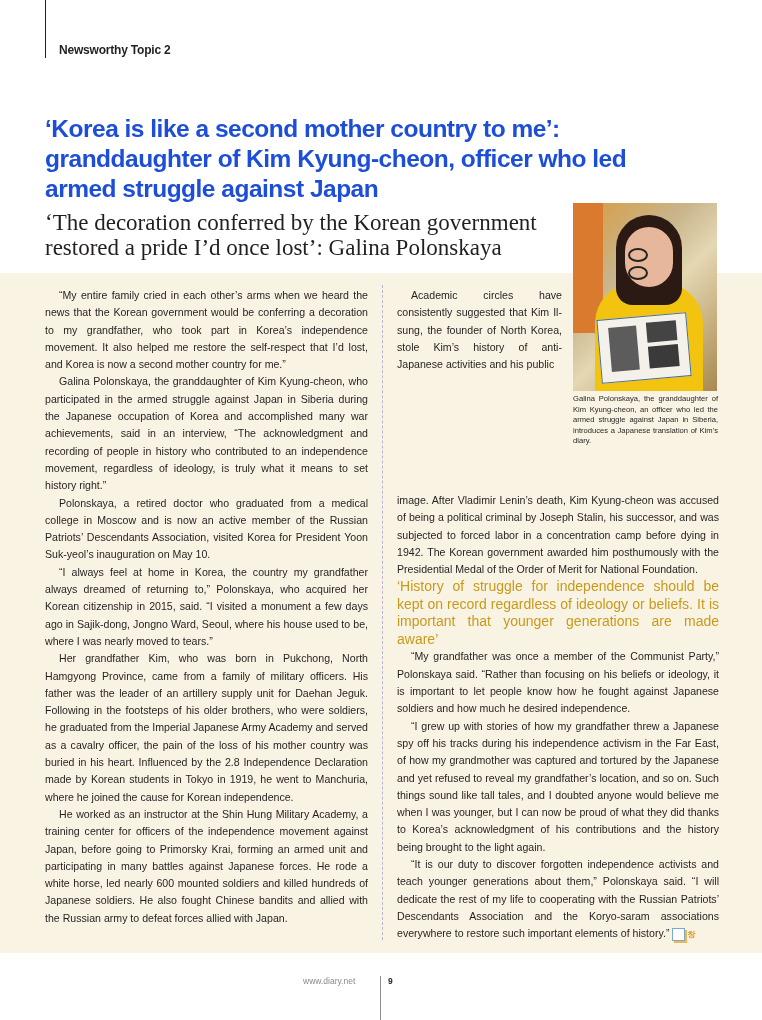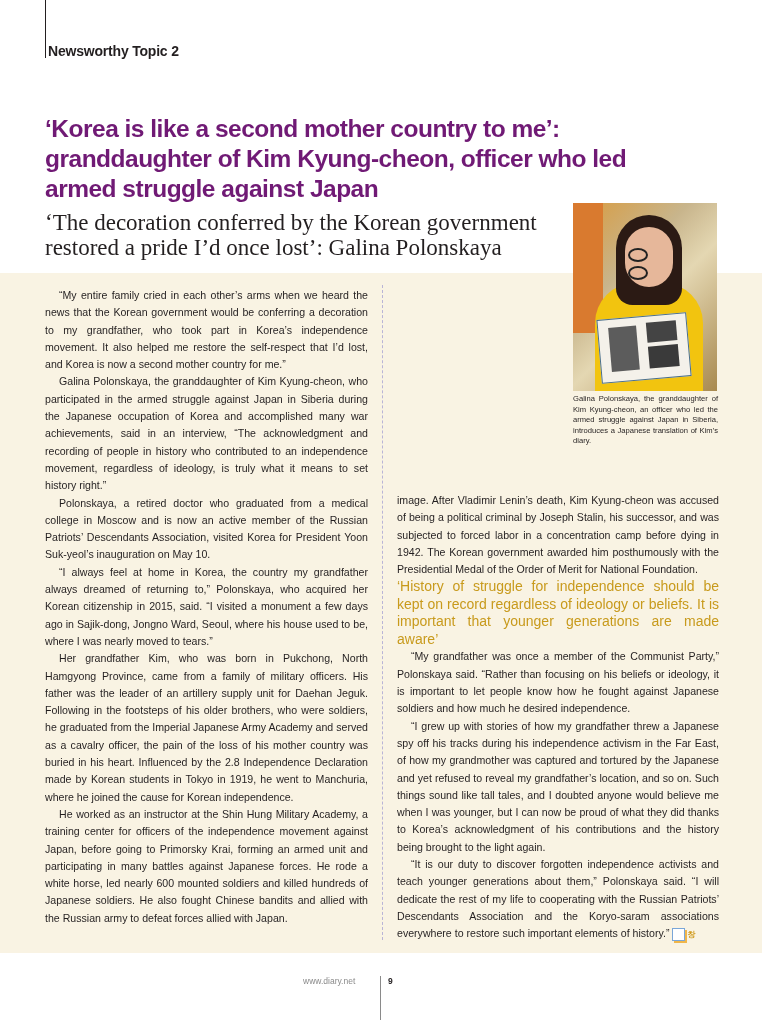--- a/index.html
+++ b/index.html
@@ -1,21 +1,21 @@
 <!DOCTYPE html>
 <html><head>
 <meta charset="utf-8">
 <style>
   html, body { margin:0; padding:0; }
   body { width:762px; height:1020px; position:relative; background:#ffffff; overflow:hidden;
          font-family:"Liberation Sans", sans-serif; color:#231f20; }
   .top-rule { position:absolute; left:45px; top:0; width:1px; height:58px; background:#231f20; }
-  .section-label { position:absolute; left:48px; top:43px; font-size:14px; font-weight:bold; letter-spacing:-0.2px; }
+  .section-label { position:absolute; left:59px; top:43px; font-size:12px; font-weight:bold; letter-spacing:-0.2px; }
   .headline { position:absolute; left:45px; top:114px; width:640px; font-size:24.5px; line-height:30px;
-              font-weight:bold; color:#701a75; letter-spacing:-0.5px; margin:0; }
+              font-weight:bold; color:#1d4ed8; letter-spacing:-0.5px; margin:0; }
   .subhead { position:absolute; left:45px; top:210px; width:520px; font-family:"Liberation Serif", "DejaVu Serif", serif;
              font-size:23px; line-height:25px; color:#231f20; margin:0; }
   .beige { position:absolute; left:0; top:273px; width:762px; height:680px; background:#f9f3e3; }
   .col { position:absolute; font-size:10.6px; line-height:17.3px; color:#231f20; }
   .col p { margin:0; text-indent:14px; text-align:justify; }
   .col1 { left:45px; top:287px; width:323px; }
   .divider { position:absolute; left:382px; top:285px; width:0; height:655px; border-left:1.5px dashed #b9b4d6; }
   .col2-top { left:397px; top:287px; width:165px; }
   .col2 { left:397px; top:492px; width:322px; }
   .subheading { font-weight:normal; color:#c89a1c; font-size:14px; line-height:17.5px; margin:14px 0 0 0; text-indent:0 !important; }
@@ -54,20 +54,21 @@
   <p>Galina Polonskaya, the granddaughter of Kim Kyung-cheon, who participated in the armed struggle against Japan in Siberia during the Japanese occupation of Korea and accomplished many war achievements, said in an interview, “The acknowledgment and recording of people in history who contributed to an independence movement, regardless of ideology, is truly what it means to set history right.”</p>
   <p>Polonskaya, a retired doctor who graduated from a medical college in Moscow and is now an active member of the Russian Patriots’ Descendants Association, visited Korea for President Yoon Suk-yeol’s inauguration on May 10.</p>
   <p>“I always feel at home in Korea, the country my grandfather always dreamed of returning to,” Polonskaya, who acquired her Korean citizenship in 2015, said. “I visited a monument a few days ago in Sajik-dong, Jongno Ward, Seoul, where his house used to be, where I was nearly moved to tears.”</p>
   <p>Her grandfather Kim, who was born in Pukchong, North Hamgyong Province, came from a family of military officers. His father was the leader of an artillery supply unit for Daehan Jeguk. Following in the footsteps of his older brothers, who were soldiers, he graduated from the Imperial Japanese Army Academy and served as a cavalry officer, the pain of the loss of his mother country was buried in his heart. Influenced by the 2.8 Independence Declaration made by Korean students in Tokyo in 1919, he went to Manchuria, where he joined the cause for Korean independence.</p>
   <p>He worked as an instructor at the Shin Hung Military Academy, a training center for officers of the independence movement against Japan, before going to Primorsky Krai, forming an armed unit and participating in many battles against Japanese forces. He rode a white horse, led nearly 600 mounted soldiers and killed hundreds of Japanese soldiers. He also fought Chinese bandits and allied with the Russian army to defeat forces allied with Japan.</p>
 </div>
 
 <div class="divider"></div>
 
 <div class="col col2-top">
+  <p>Academic circles have consistently suggested that Kim Il-sung, the founder of North Korea, stole Kim’s history of anti-Japanese activities and his public</p>
 </div>
 
 <div class="col col2">
   <p style="text-indent:0">image. After Vladimir Lenin’s death, Kim Kyung-cheon was accused of being a political criminal by Joseph Stalin, his successor, and was subjected to forced labor in a concentration camp before dying in 1942. The Korean government awarded him posthumously with the Presidential Medal of the Order of Merit for National Foundation.</p>
   <p class="subheading">‘History of struggle for independence should be kept on record regardless of ideology or beliefs. It is important that younger generations are made aware’</p>
   <p>“My grandfather was once a member of the Communist Party,” Polonskaya said. “Rather than focusing on his beliefs or ideology, it is important to let people know how he fought against Japanese soldiers and how much he desired independence.</p>
   <p>“I grew up with stories of how my grandfather threw a Japanese spy off his tracks during his independence activism in the Far East, of how my grandmother was captured and tortured by the Japanese and yet refused to reveal my grandfather’s location, and so on. Such things sound like tall tales, and I doubted anyone would believe me when I was younger, but I can now be proud of what they did thanks to Korea’s acknowledgment of his contributions and the history being brought to the light again.</p>
   <p><span>“It is our duty to discover forgotten independence activists and teach younger generations about them,” Polonskaya said. “I will dedicate the rest of my life to cooperating with the Russian Patriots’ Descendants Association and the Koryo-saram associations everywhere to restore such important elements of history.”</span><span class="end-mark">창</span></p>
 </div>
 

